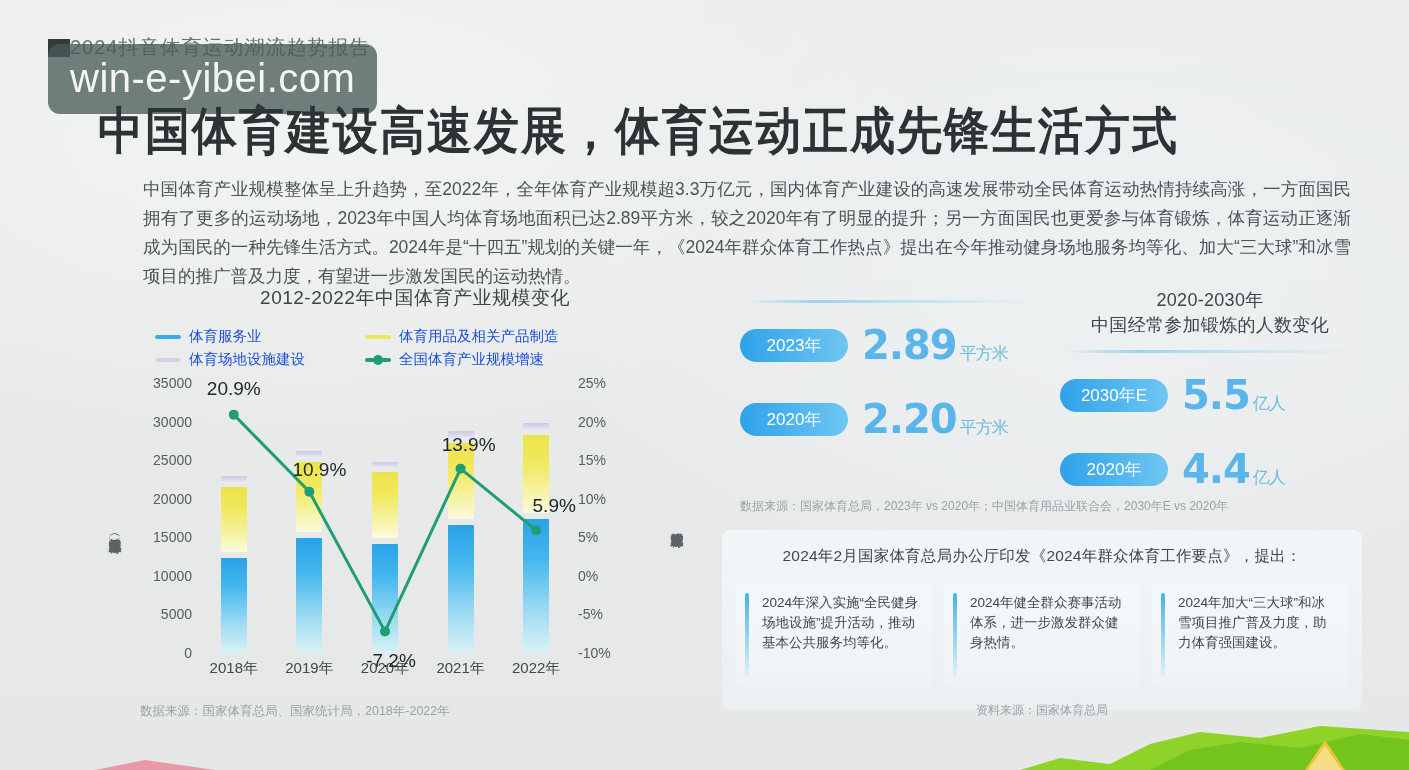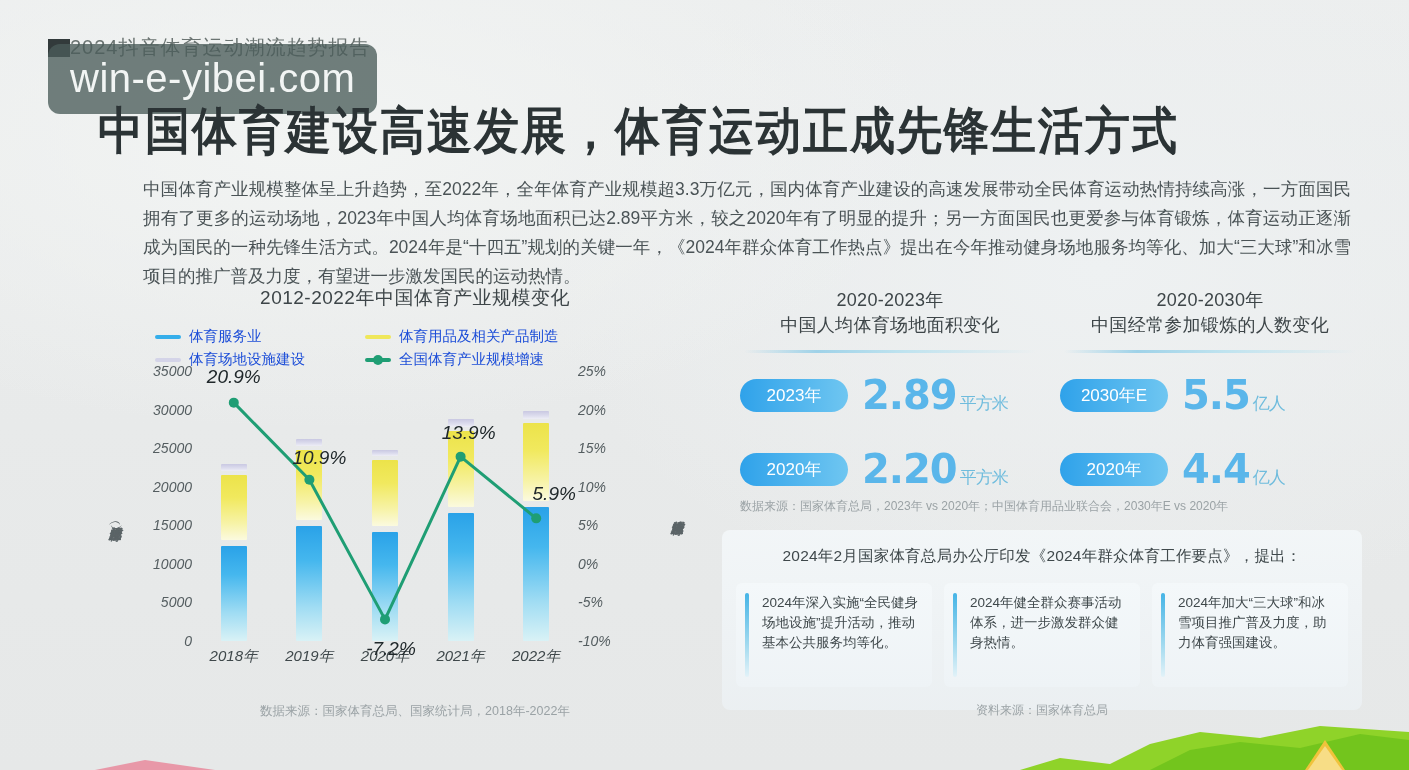--- a/index.html
+++ b/index.html
@@ -57,21 +57,21 @@
     display:grid; grid-template-columns:210px 1fr; row-gap:4px;
     font-size:14.5px; color:#1d4ed8;
   }
   .lg{ display:flex; align-items:center; gap:8px; }
   .lg .swatch{ width:26px; height:4px; border-radius:2px; flex:none; }
   .lg .dotline{ position:relative; width:26px; height:4px; border-radius:2px; flex:none; }
   .lg .dotline::after{
     content:""; position:absolute; left:8px; top:-3px; width:10px; height:10px;
     border-radius:50%; background:#1f9e74;
   }
-  #plot{ position:relative; margin-top:2px; height:300px;font-style:italic; }
+  #plot{ position:relative; margin-top:14px; height:300px; }
   #ylab-left{
     position:absolute; left:6px; top:38px; width:18px;
     font-size:13px; color:#5b6467; line-height:15px;
     writing-mode:vertical-rl; text-orientation:upright; letter-spacing:0px;
     height:215px; display:flex; align-items:center; justify-content:center;
   }
   #ylab-right{
     position:absolute; right:4px; top:40px; width:18px;
     font-size:13px; color:#5b6467; line-height:15px;
     writing-mode:vertical-rl; text-orientation:upright;
@@ -104,21 +104,21 @@
     transform:translate(-50%,-50%);
   }
   #xaxis{
     position:absolute; left:96px; top:276px; width:378px; height:24px;
   }
   .xtick{
     position:absolute; font-size:15px; color:#3f484b; transform:translateX(-50%);
     white-space:nowrap;
   }
   #chart-src{
-    position:absolute; left:0; top:418px; width:590px; text-align:center;
+    position:absolute; left:0; top:418px; width:590px; 
     font-size:12.5px; color:#9aa2a5; padding-left:40px;
   }
   
   .statpanel{ position:absolute; top:288px; width:300px; }
   #stat1{ left:740px; }
   #stat2{ left:1060px; }
   .sp-title{
     text-align:center; font-size:18px; color:#3d4548; line-height:25px;
     letter-spacing:.3px;
   }
@@ -276,24 +276,20 @@
       <div class="dlabel" style="left: 219.4px; top: 86.7714px;">10.9%</div>
       <div class="dlabel" style="left: 291px; top: 278.4px;">-7.2%</div>
       <div class="dlabel" style="left: 368.6px; top: 61.6286px;">13.9%</div>
       <div class="dlabel" style="left: 454.2px; top: 123.343px;">5.9%</div>
     </div>
 
   <div id="chart-src">数据来源：国家体育总局、国家统计局，2018年-2022年</div>
 </div>
 
 <div class="statpanel" id="stat1">
-  <div class="sp-title">
-    <div>2020-2023年</div>
-    <div>中国人均体育场地面积变化</div>
-  </div>
   <div class="sp-rule"></div>
   <div class="sprow">
     <span class="pill">2023年</span>
     <span class="bigval">
       <span>2.89</span><span class="unit">平方米</span>
     </span>
   </div>
   <div class="sprow second">
     <span class="pill">2020年</span>
     <span class="bigval">

